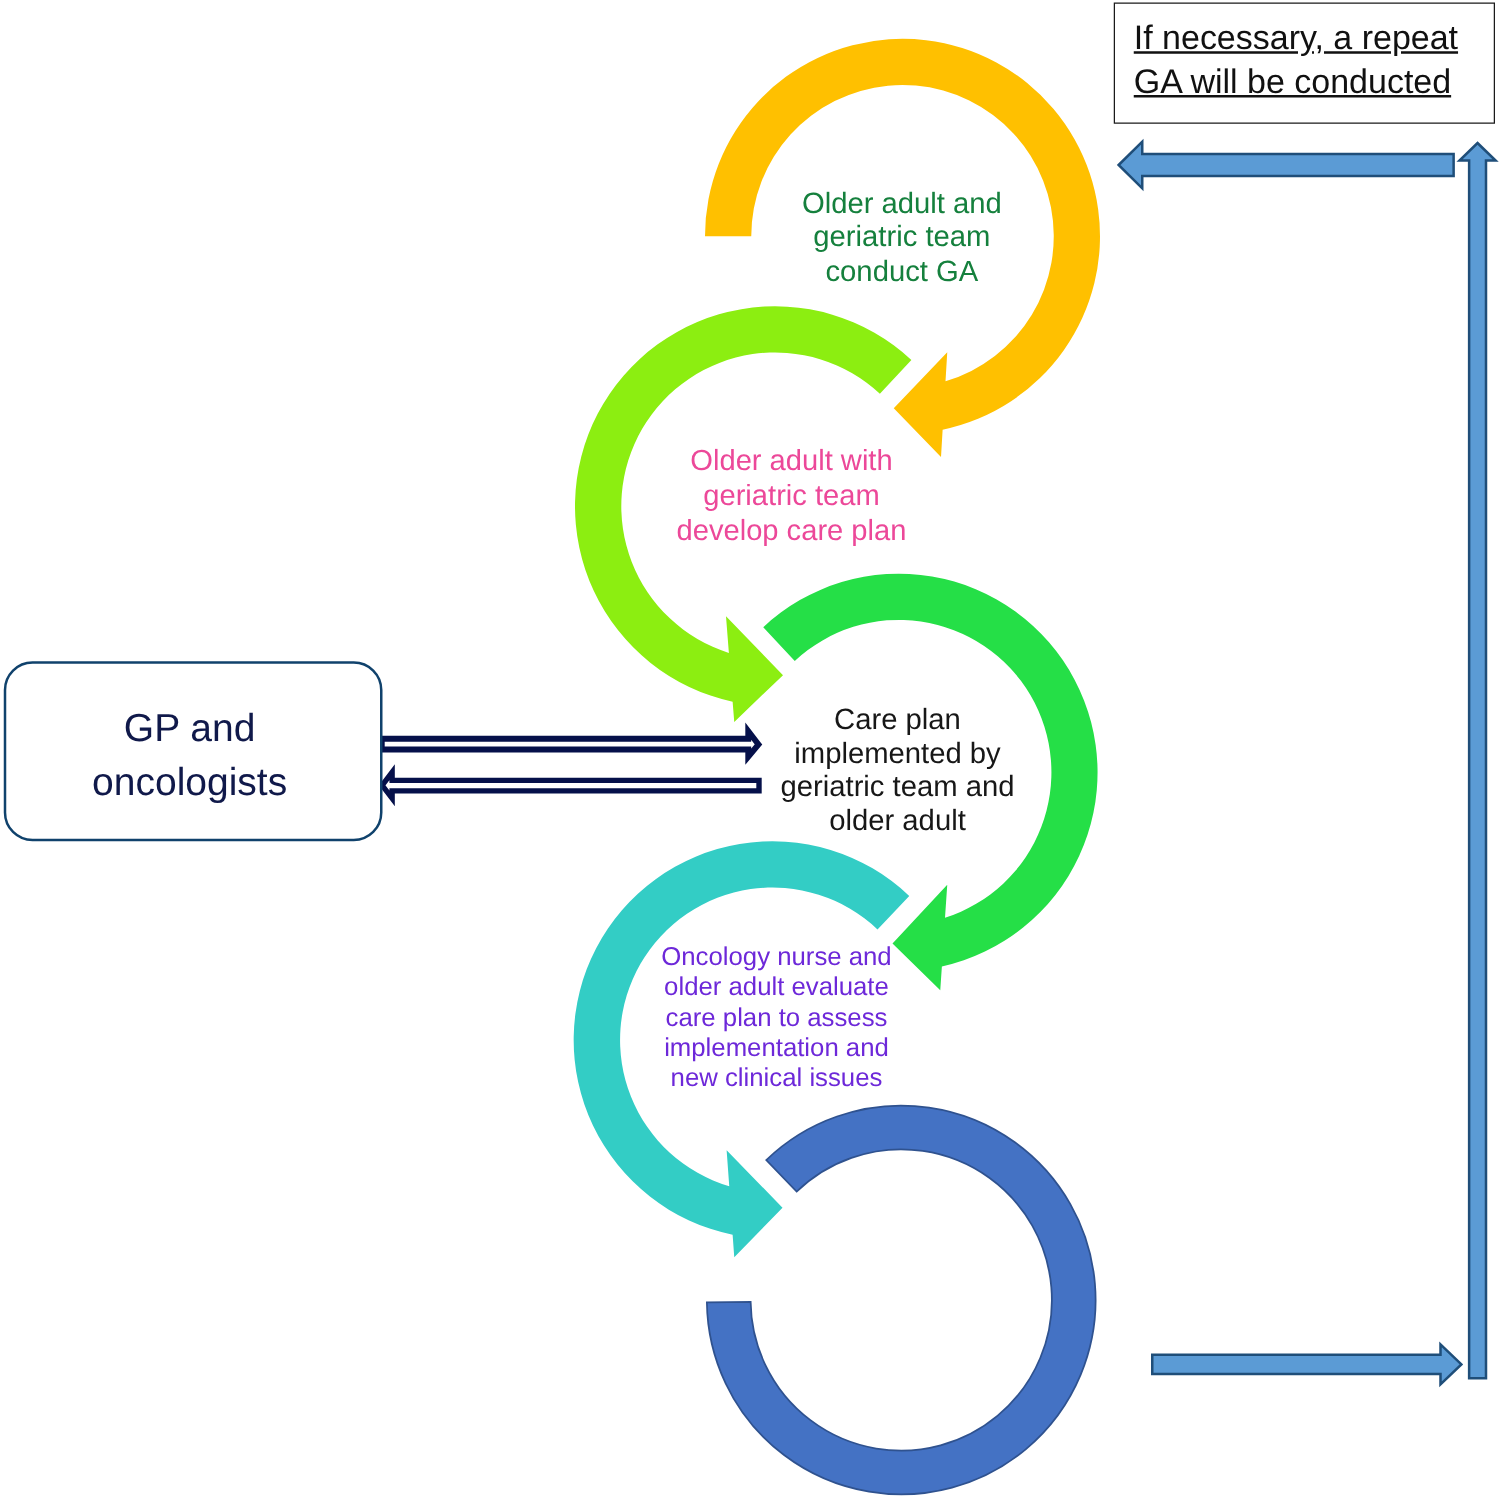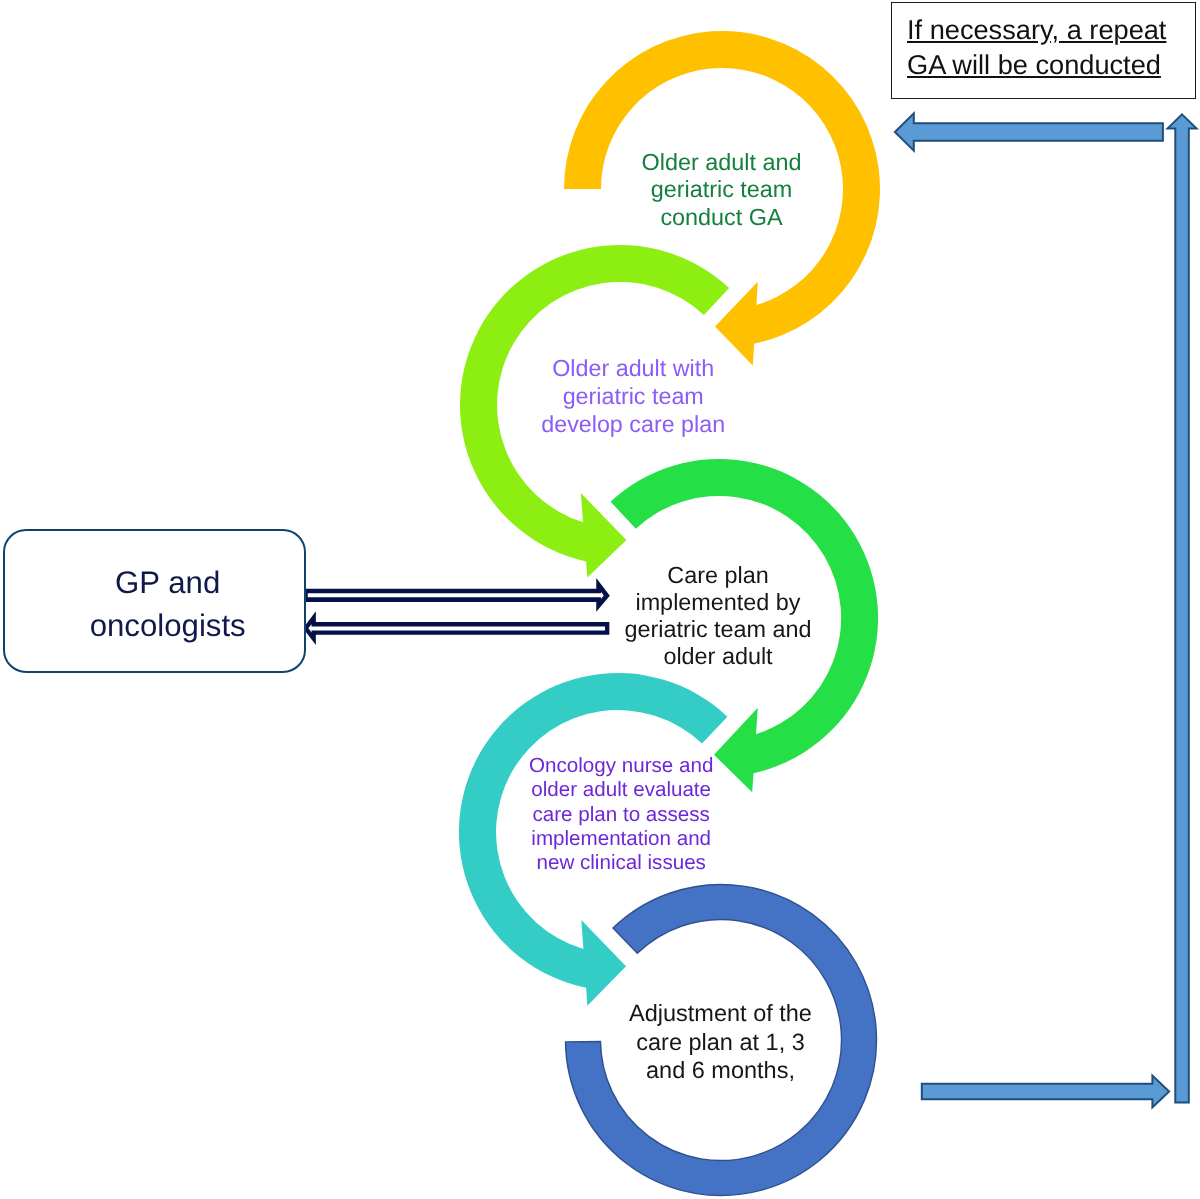--- a/index.html
+++ b/index.html
@@ -42,35 +42,32 @@
     <path d="M 1169.1 1091.5 L 1152.4 1075.5 L 1152.4 1083.8 L 921.8 1083.8 L 921.8 1099.2 L 1152.4 1099.2 L 1152.4 1107.5 Z" fill="#5B9BD5" stroke="#1F4E79" stroke-width="2" stroke-linejoin="miter"></path>
     <path d="M 606.8 595.6 L 598.6 584.9 L 598.6 591.0 L 305.4 591.0 L 305.4 599.6 L 598.6 599.6 L 598.6 605.4 Z" fill="#FFFFFF" stroke="#05104A" stroke-width="4.7" stroke-linejoin="miter"></path>
     <path d="M 305.7 628.25 L 313.7 617.7 L 313.7 624.25 L 607.2 624.25 L 607.2 632.7 L 313.7 632.7 L 313.7 638.7 Z" fill="#FFFFFF" stroke="#05104A" stroke-width="4.3" stroke-linejoin="miter"></path>
   </svg>
 
   <div class="flat-box note-box" style="left: 891.3px; top: 1.5px; width: 304.5px; height: 97.4px; border-color: rgb(26, 26, 26);"></div>
   <div class="note-text" style="left: 907px; top: 11.6px; width: 290px; color: rgb(17, 17, 17);">If necessary, a repeat
 GA will be conducted</div>
 
   <div class="flat-box round-box" style="left: 2.7px; top: 529px; width: 303.3px; height: 143.7px; border-color: rgb(16, 66, 108); border-radius: 23px;"></div>
-  <div class="round-text" style="left: 2.7px; top: 560.8px; width: 298px; color: rgb(16, 25, 74); padding-left: 16px;">GP and
+  <div class="round-text" style="left: 2.7px; top: 560.8px; width: 298px; color: rgb(16, 25, 74);">GP and
 oncologists</div>
 
   <div class="ring-label" id="lbl-1" style="left: 571.5px; top: 148.5px; width: 300px; color: #15803d;">Older adult and
 geriatric team
 conduct GA</div>
-  <div class="ring-label" id="lbl-2" style="left: 483.2px; top: 355px; width: 300px; color: #8b5cf6;">Older adult with
+  <div class="ring-label" id="lbl-2" style="left: 483.2px; top: 355px; width: 300px; color: #ec4899;">Older adult with
 geriatric team
 develop care plan</div>
   <div class="ring-label" id="lbl-3" style="left: 568px; top: 562.1px; width: 300px; color: rgb(23, 23, 23);">Care plan
 implemented by
 geriatric team and
 older adult</div>
   <div class="ring-label" id="lbl-4" style="left: 471.2px; top: 754.1px; width: 300px; color: #6d28d9;">Oncology nurse and
 older adult evaluate
 care plan to assess
 implementation and
 new clinical issues</div>
-  <div class="ring-label" id="lbl-5" style="left: 570.5px; top: 999.2px; width: 300px; color: rgb(23, 23, 23);">Adjustment of the
-care plan at 1, 3
-and 6 months,</div>
 
 </div>
 
 </body></html>

